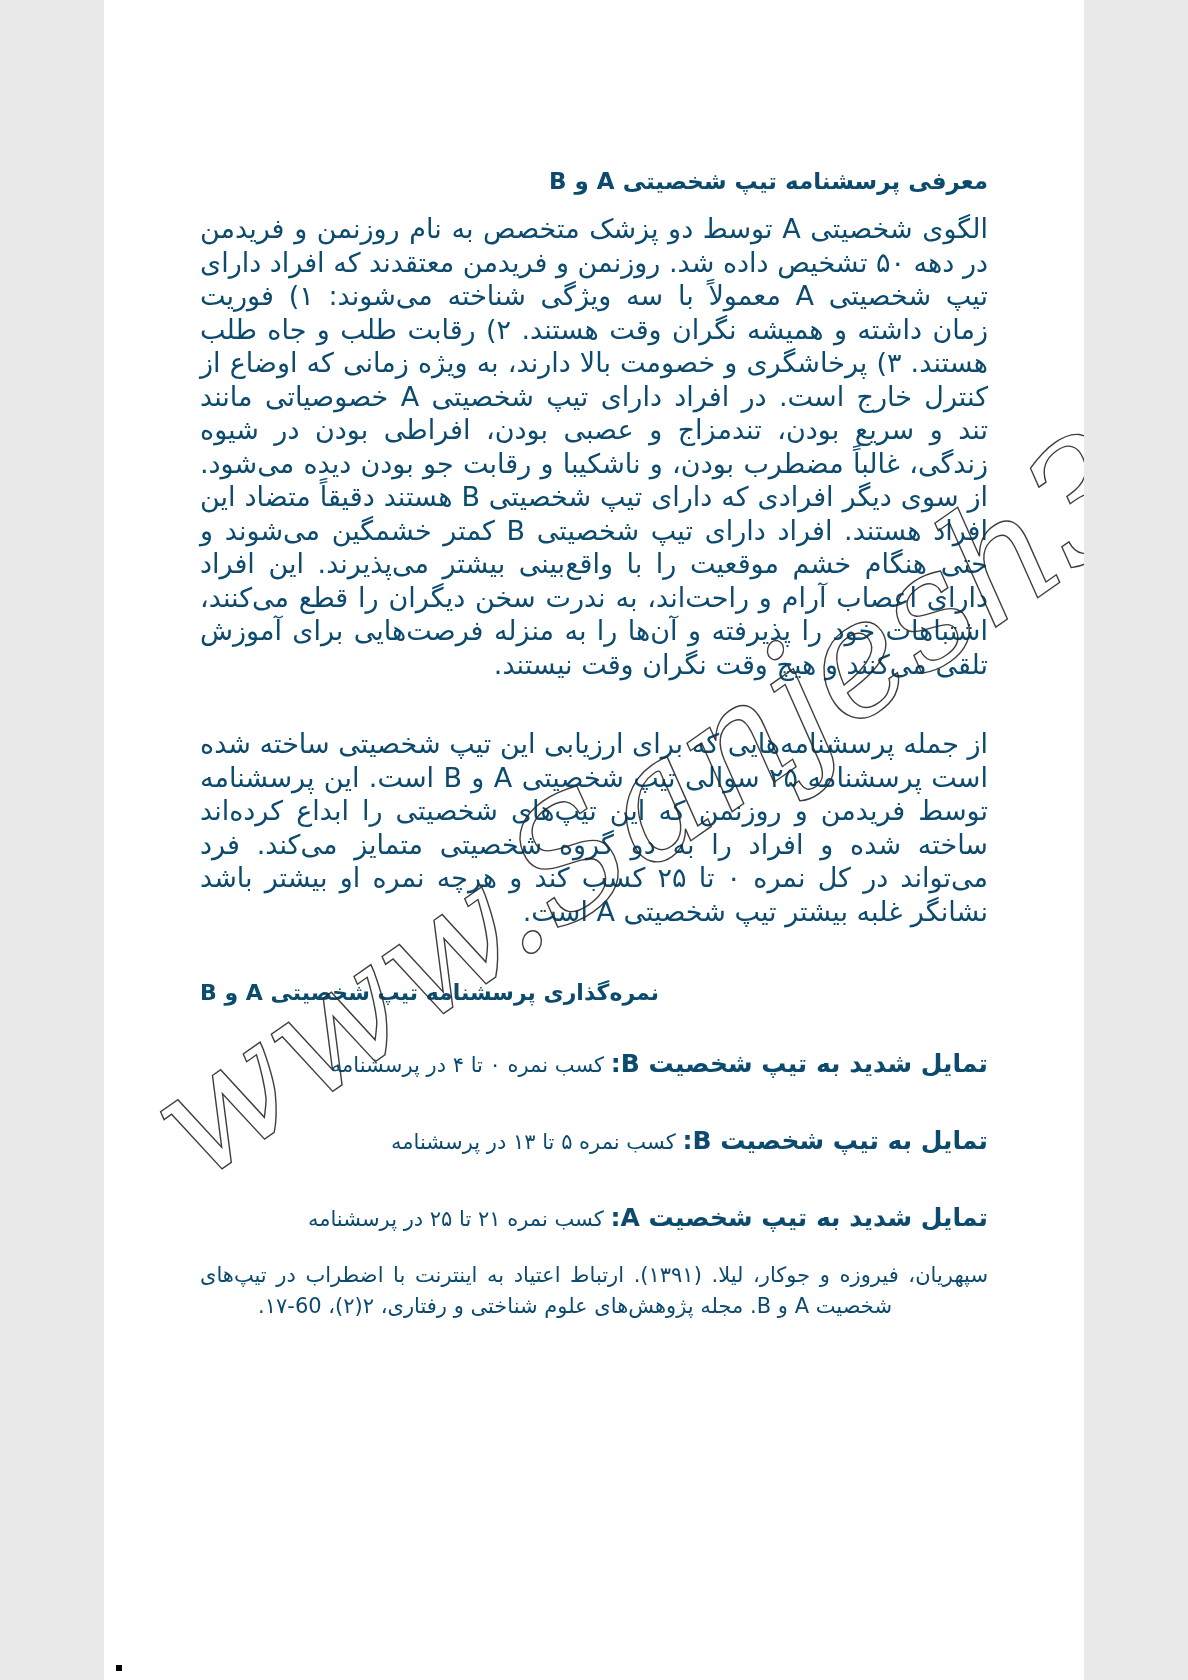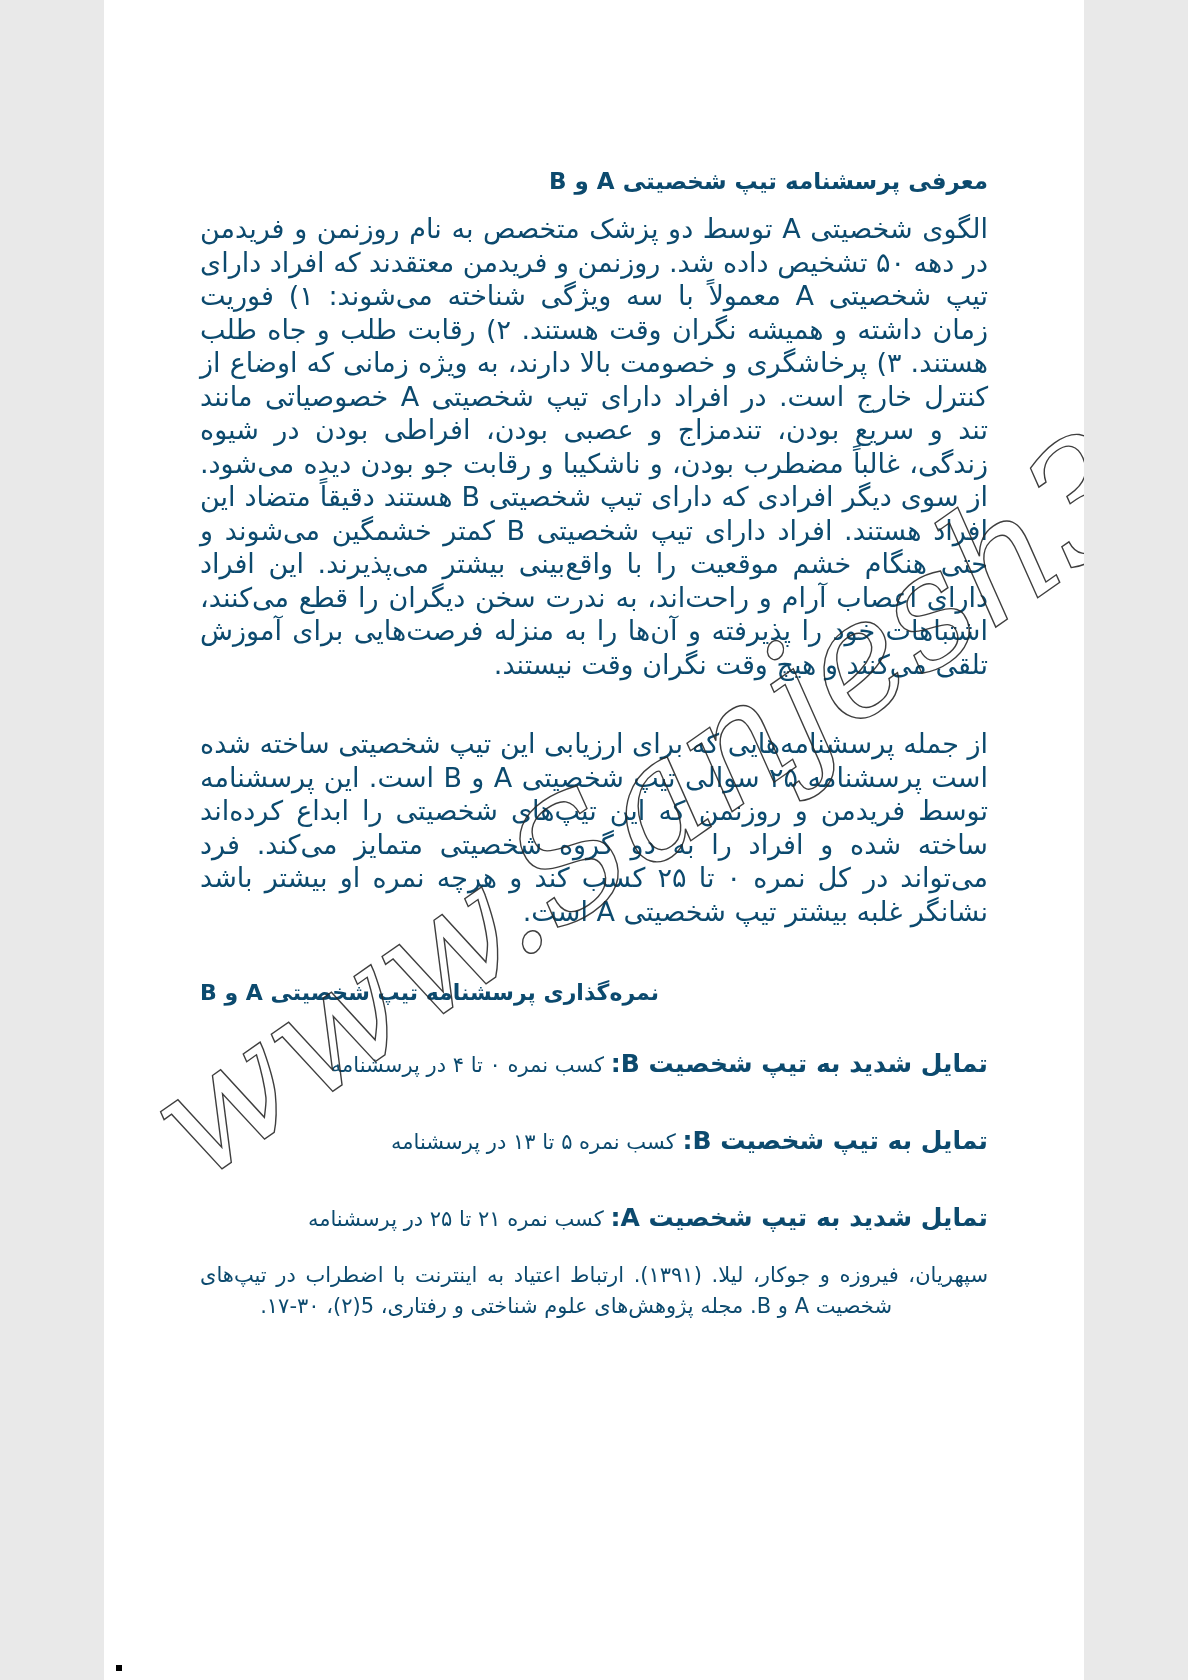--- a/index.html
+++ b/index.html
@@ -114,21 +114,21 @@
     </div>
 
 
     <div class="score-line">
       <span class="lbl">تمایل شدید به تیپ شخصیت A:</span>
       <span class="crit">کسب نمره ۲۱ تا ۲۵ در پرسشنامه</span>
     </div>
 
 
     <p class="para reference">
-      <span class="ref-item">سپهریان، فیروزه و جوکار، لیلا. (۱۳۹۱). ارتباط اعتیاد به اینترنت با اضطراب در تیپ‌های شخصیت A و B. مجله پژوهش‌های علوم شناختی و رفتاری، 5(۲)، ۳۰-۱۷.</span>
+      <span class="ref-item">سپهریان، فیروزه و جوکار، لیلا. (۱۳۹۱). ارتباط اعتیاد به اینترنت با اضطراب در تیپ‌های شخصیت A و B. مجله پژوهش‌های علوم شناختی و رفتاری، ۲(۲)، 60-۱۷.</span>
     </p>
 
   </div>
 
   <svg class="watermark-svg" width="1188" height="1680" viewBox="0 0 1188 1680" aria-hidden="true">
     <text x="95" y="1185" transform="rotate(-35 95 1185)">www.Sanjesh3.com</text>
   </svg>
 
   <div class="corner-dot"></div>
 

